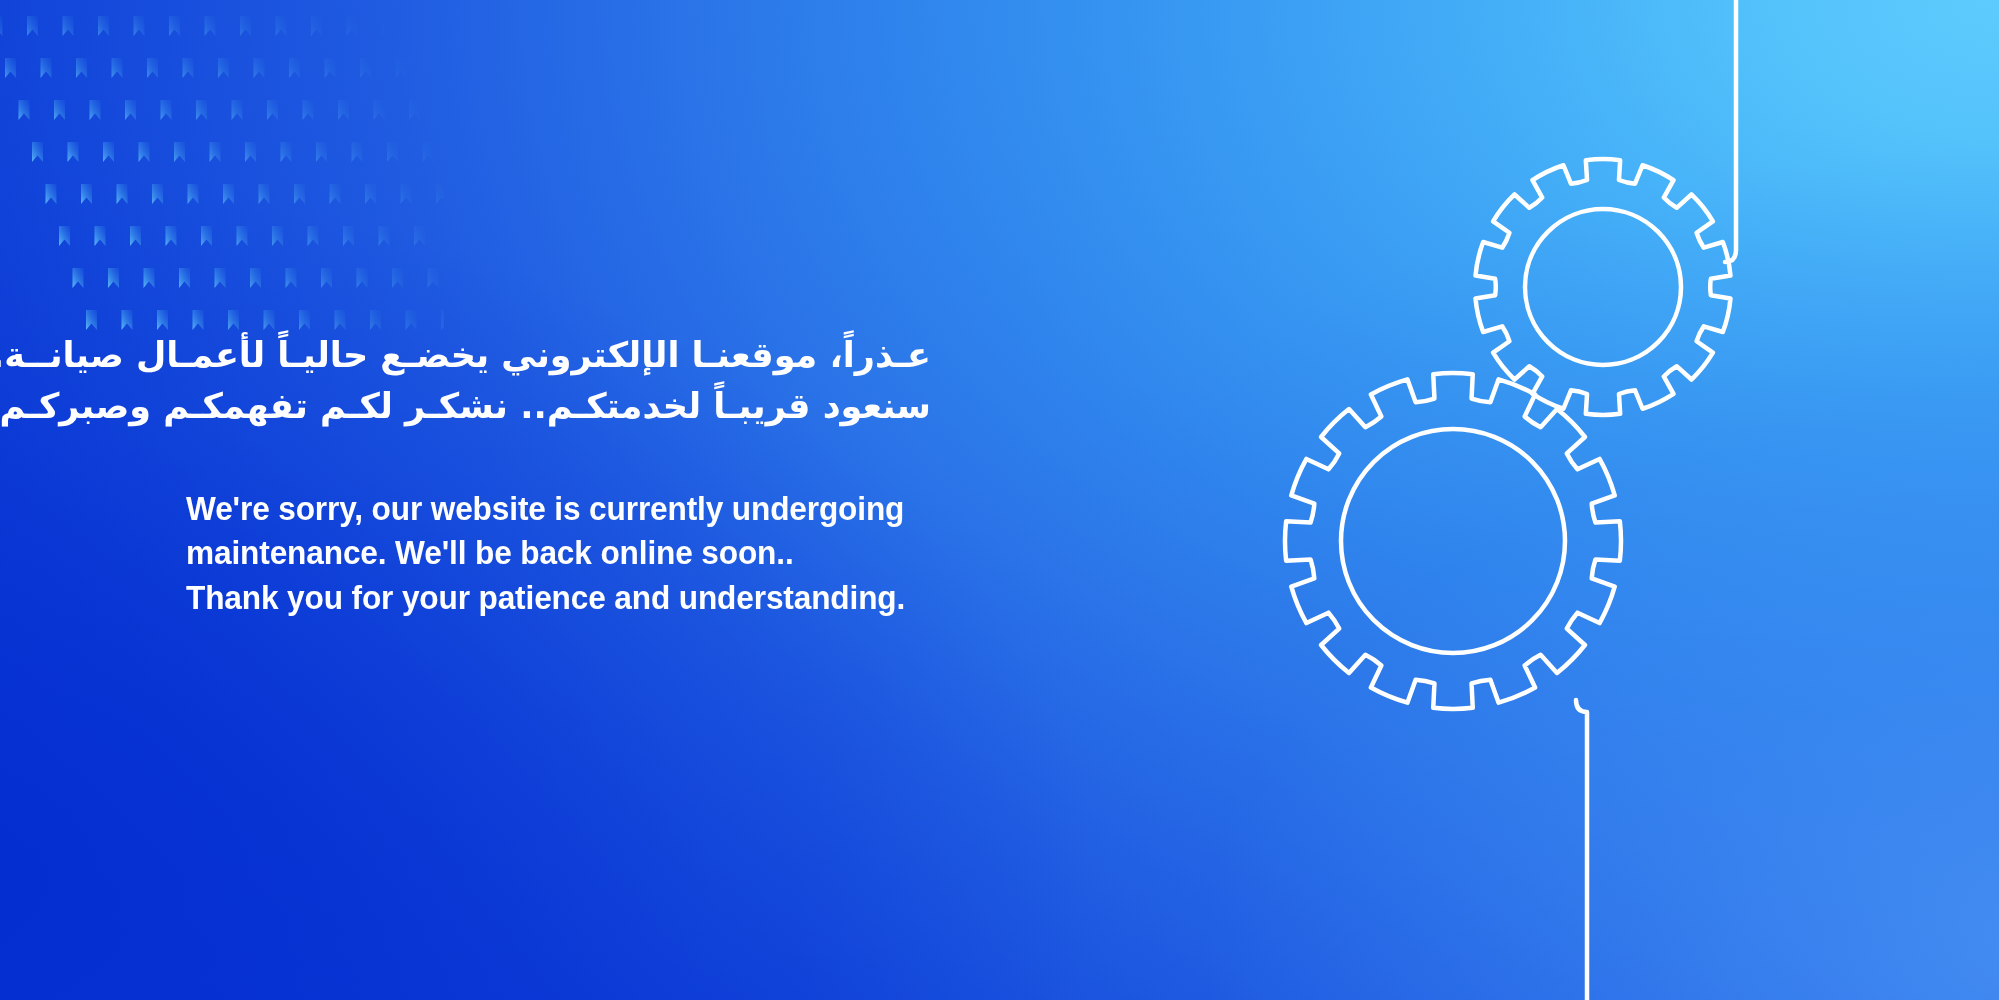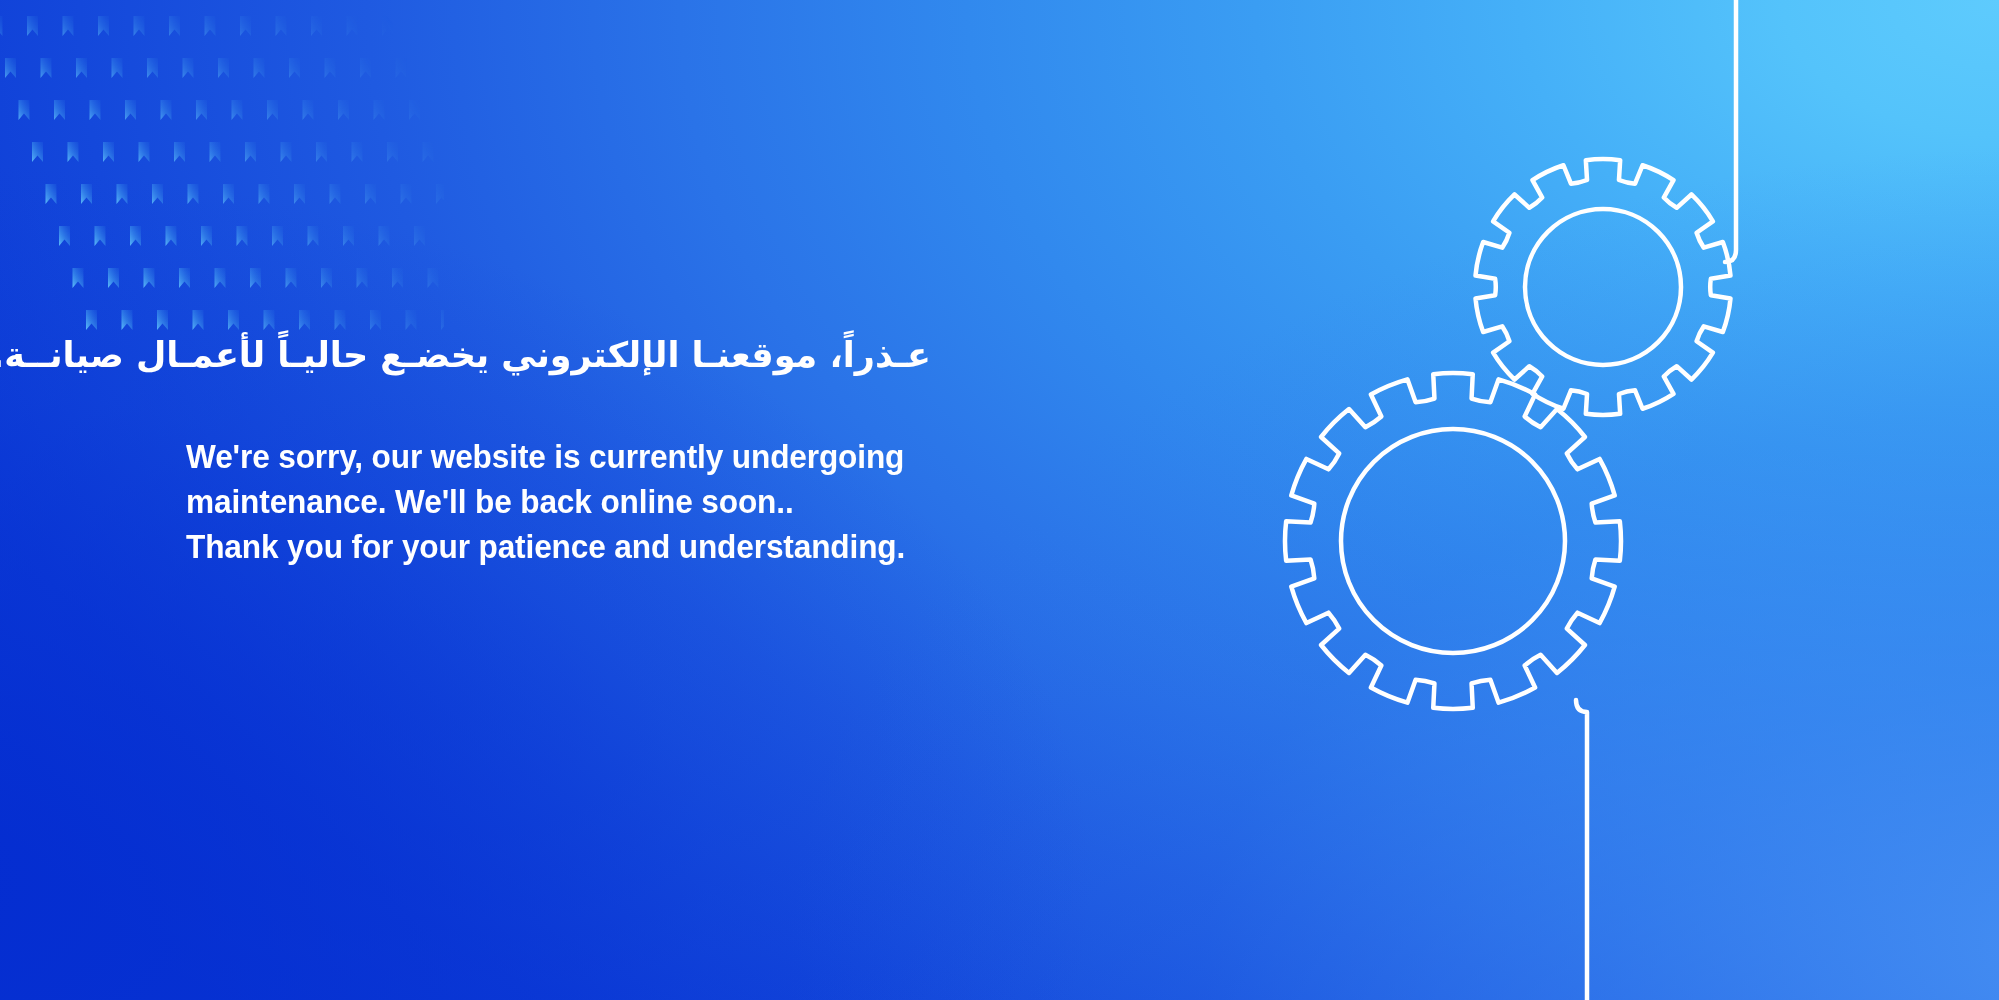--- a/index.html
+++ b/index.html
@@ -268,20 +268,21 @@
 
         <path d="M 477 700 Q 477 712 488 712 L 488 1005"></path>
       </g>
     </svg>
   </div>
 
   <div class="copy">
 
     <div class="ar-block" dir="rtl">
       <span class="ar-line">عـذراً، موقعنـا الإلكتروني يخضـع حاليـاً لأعمـال صيانــة.</span>
+      <span class="ar-line">سنعود قريبـاً لخدمتكـم.. نشكـر لكـم تفهمكـم وصبركـم</span>
     </div>
 
     <div class="en-block" dir="ltr">
       <span class="en-line">We're sorry, our website is currently undergoing</span>
       <span class="en-line">maintenance. We'll be back online soon..</span>
       <span class="en-line">Thank you for your patience and understanding.</span>
     </div>
 
   </div>
 

